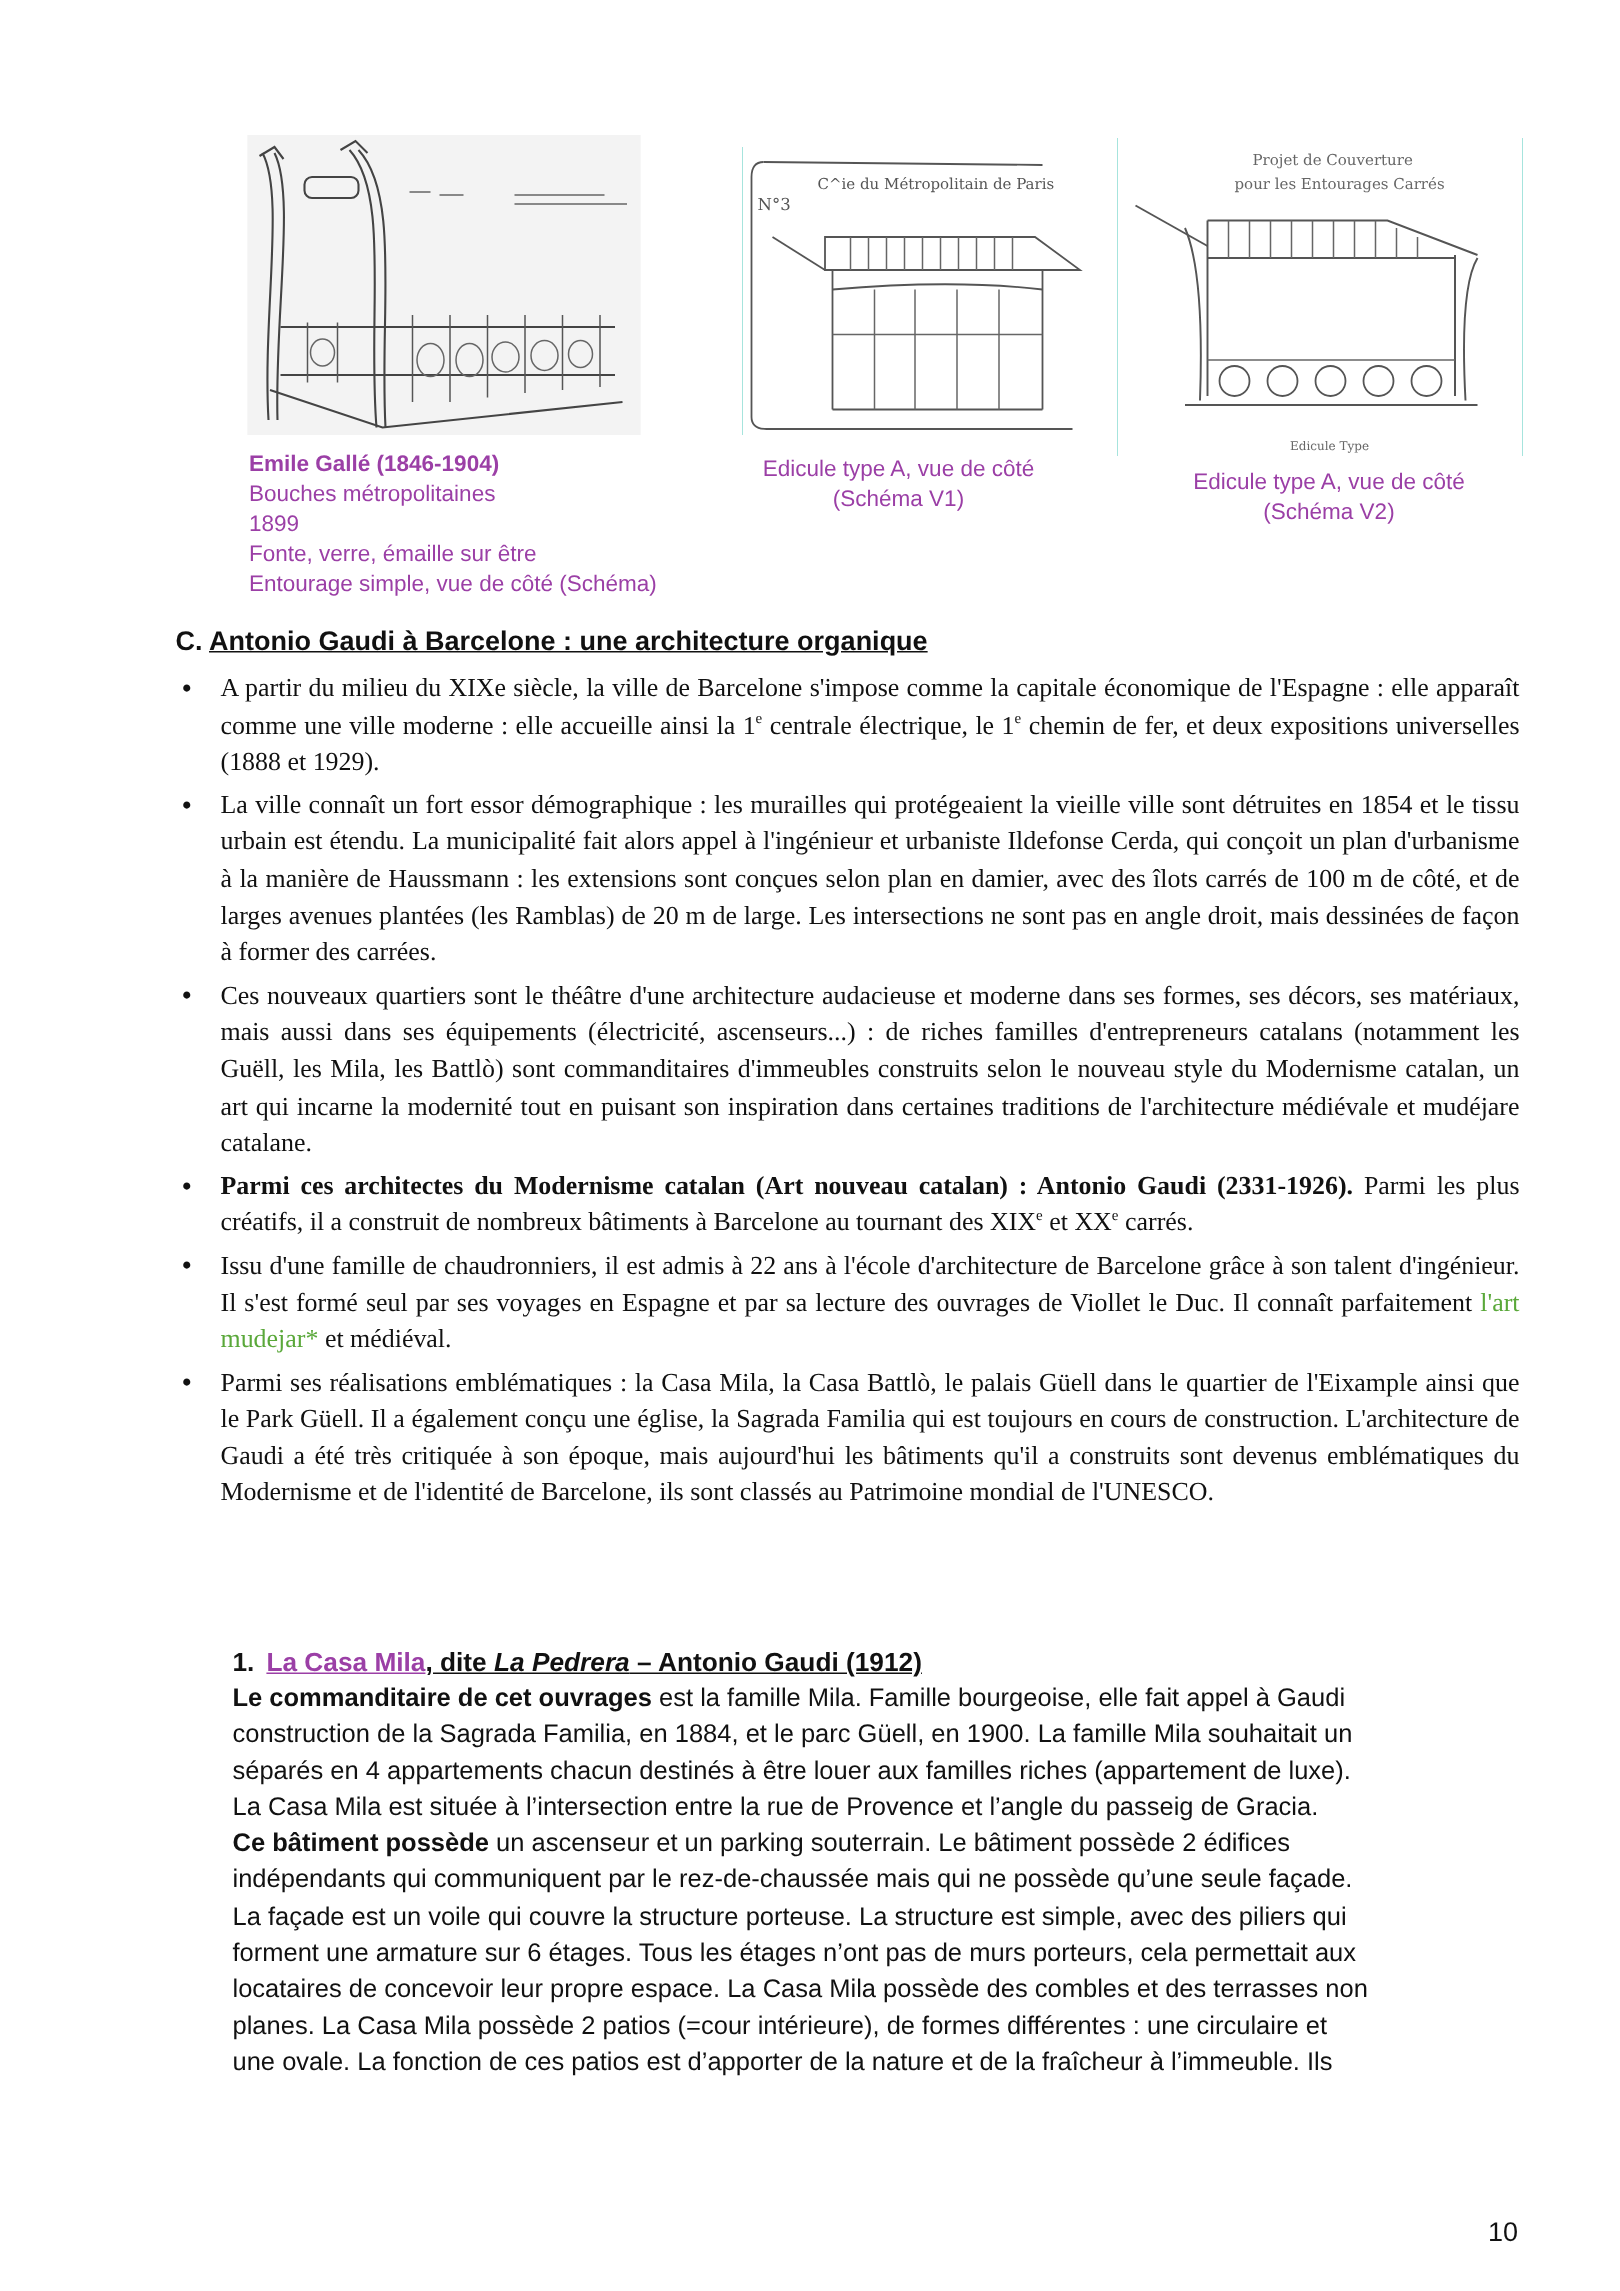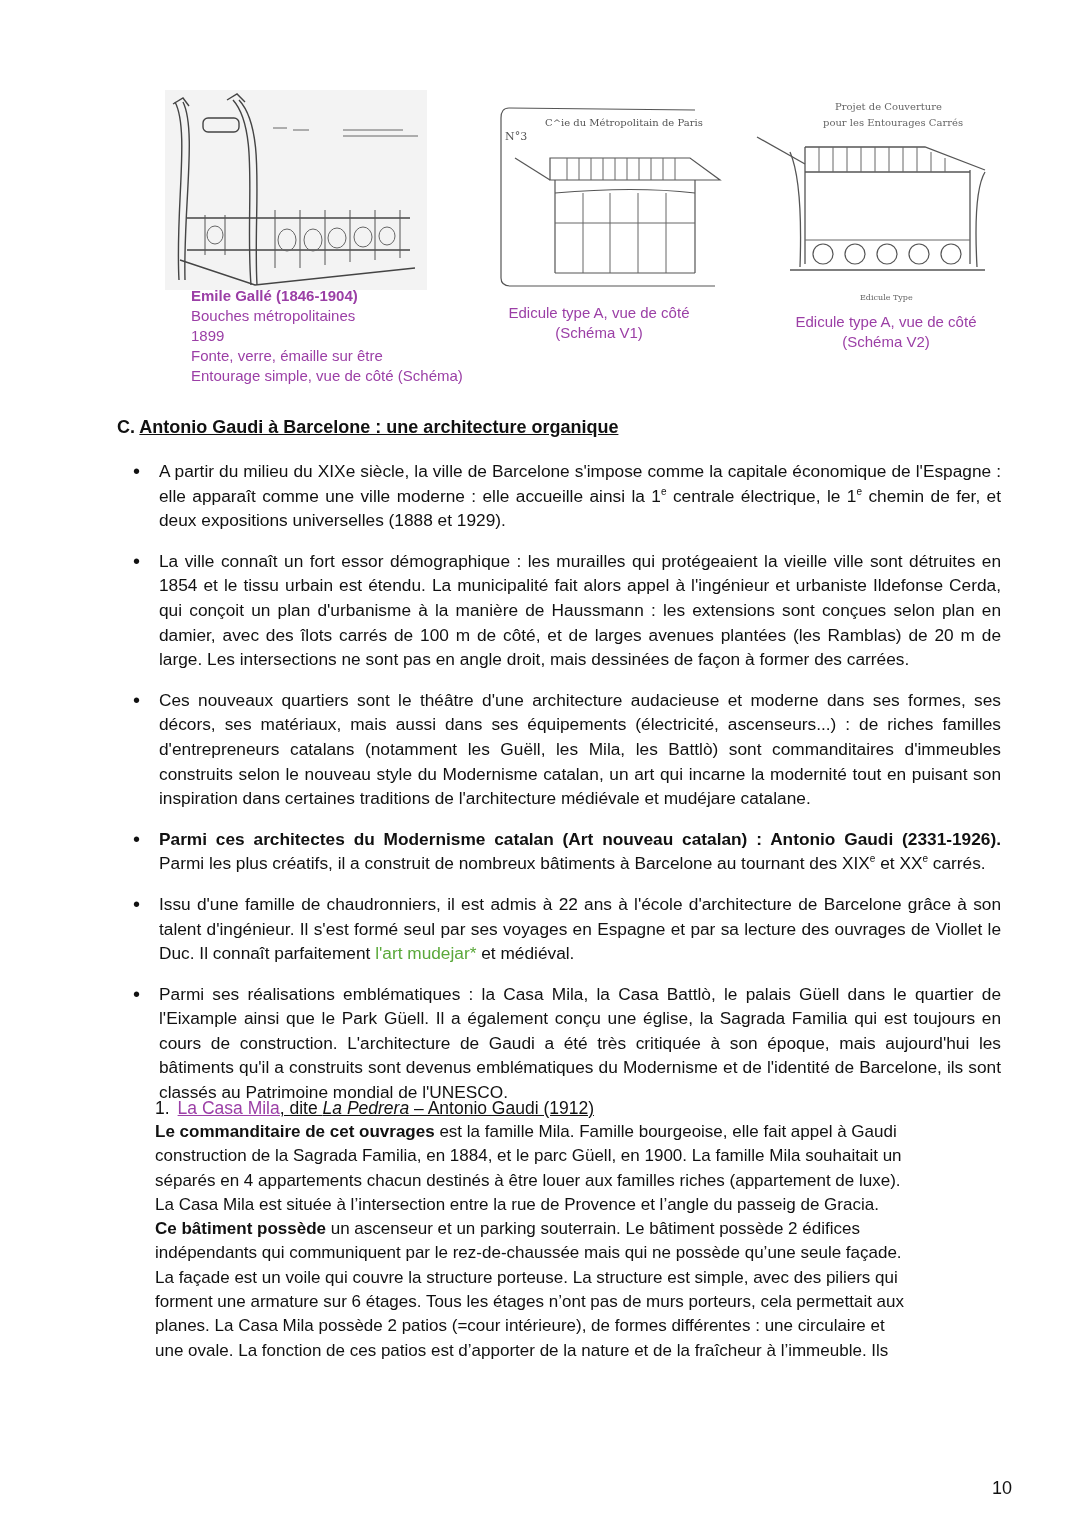--- a/index.html
+++ b/index.html
@@ -9,28 +9,28 @@
     .figure { position: absolute; background: #14b8a6; }
     .figure svg { width: 100%; height: 100%; display: block; }
     .caption { position: absolute; color: #9b3fa6; font-size: 15px; line-height: 20px; }
     .caption.center { text-align: center; }
     .caption .b { font-weight: bold; }
 
     .section-title { position: absolute; left: 117px; top: 417px; font-size: 18px; font-weight: bold; }
     .section-title .t { text-decoration: underline; }
 
     .bullets { position: absolute; left: 117px; top: 443px; width: 900px; margin: 0; padding: 0; list-style: none; }
-    .bullets li { position: relative; padding-left: 26px; font-size: 17.3px; line-height: 24.6px; text-align: justify; margin: 16px; }
+    .bullets li { position: relative; padding-left: 26px; font-size: 17.3px; line-height: 24.6px; text-align: justify; margin: 4px; font-family: Liberation Serif, serif; }
     .bullets li::before { content: "\2022"; position: absolute; left: 0; top: 0; font-size: 20px; }
     .bullets .strong { font-weight: bold; }
     .green { color: #5aa83a; }
     sup { font-size: 10px; vertical-align: super; line-height: 0; }
 
     .sub { position: absolute; left: 155px; top: 1096px; width: 860px; }
-    .sub-title { font-size: 17.5px; font-weight: normal; line-height: 24px; }
+    .sub-title { font-size: 17.5px; font-weight: bold; line-height: 24px; }
     .sub-title .num { margin-right: 8px; }
     .sub-title .link { color: #9b3fa6; text-decoration: underline; }
     .sub-title .rest { text-decoration: underline; }
     .sub-title .it { font-style: italic; }
     .para { font-size: 17px; line-height: 24.3px; margin: 0; }
     .para .strong { font-weight: bold; }
 
     .page-number { position: absolute; left: 992px; top: 1478px; font-size: 18px; }
   </style>
 </head>
@@ -67,21 +67,21 @@
       <ellipse cx="148" cy="150" rx="9" ry="11"></ellipse>
         <ellipse cx="172" cy="148" rx="9" ry="10"></ellipse>
       <ellipse cx="198" cy="147" rx="9" ry="10"></ellipse>
         <ellipse cx="222" cy="146" rx="8" ry="9"></ellipse>
     </g>
     <path d="M108 38 l14 0 M128 40 l16 0" stroke="#666" stroke-width="1"></path>
     <path d="M178 40 l60 0 M178 46 l75 0" stroke="#666" stroke-width="1"></path>
   </svg>
 </div>
 
-<div class="caption" style="left:166px; top:286px; width:300px;margin-left:25px;">
+<div class="caption" style="left:166px; top:300px; width:300px;">
   <div class="b">Emile Gallé (1846-1904)</div>
   <div>Bouches métropolitaines</div>
   <div>1899</div>
   <div>Fonte, verre, émaille sur être</div>
   <div>Entourage simple, vue de côté (Schéma)</div>
 </div>
 
 <div class="figure" style="left:495px; top:98px; width:235px; height:192px;">
   <svg viewBox="0 0 235 192">
     <rect width="235" height="192" fill="#fff"></rect>
@@ -194,17 +194,18 @@
     <span class="num">1.</span><span class="link">La Casa Mila</span><span class="rest">, dite </span><span class="rest it">La Pedrera</span><span class="rest"> – Antonio Gaudi (1912)</span>
   </div>
   <p class="para"><span class="strong">Le commanditaire de cet ouvrages</span><span> est la famille Mila. Famille bourgeoise, elle fait appel à Gaudi</span></p>
   <p class="para"><span>construction de la Sagrada Familia, en 1884, et le parc Güell, en 1900. La famille Mila souhaitait un</span></p>
   <p class="para"><span>séparés en 4 appartements chacun destinés à être louer aux familles riches (appartement de luxe).</span></p>
   <p class="para"><span>La Casa Mila est située à l’intersection entre la rue de Provence et l’angle du passeig de Gracia.</span></p>
   <p class="para"><span class="strong">Ce bâtiment possède</span><span> un ascenseur et un parking souterrain. Le bâtiment possède 2 édifices</span></p>
   <p class="para"><span>indépendants qui communiquent par le rez-de-chaussée mais qui ne possède qu’une seule façade.</span></p>
   <p class="para"><span>La façade est un voile qui couvre la structure porteuse. La structure est simple, avec des piliers qui</span></p>
   <p class="para"><span>forment une armature sur 6 étages. Tous les étages n’ont pas de murs porteurs, cela permettait aux</span></p>
+  <p class="para"><span>locataires de concevoir leur propre espace. La Casa Mila possède des combles et des terrasses non</span></p>
   <p class="para"><span>planes. La Casa Mila possède 2 patios (=cour intérieure), de formes différentes : une circulaire et</span></p>
   <p class="para"><span>une ovale. La fonction de ces patios est d’apporter de la nature et de la fraîcheur à l’immeuble. Ils</span></p>
 </div>
 
 <div class="page-number">10</div>
 
 </body></html>

